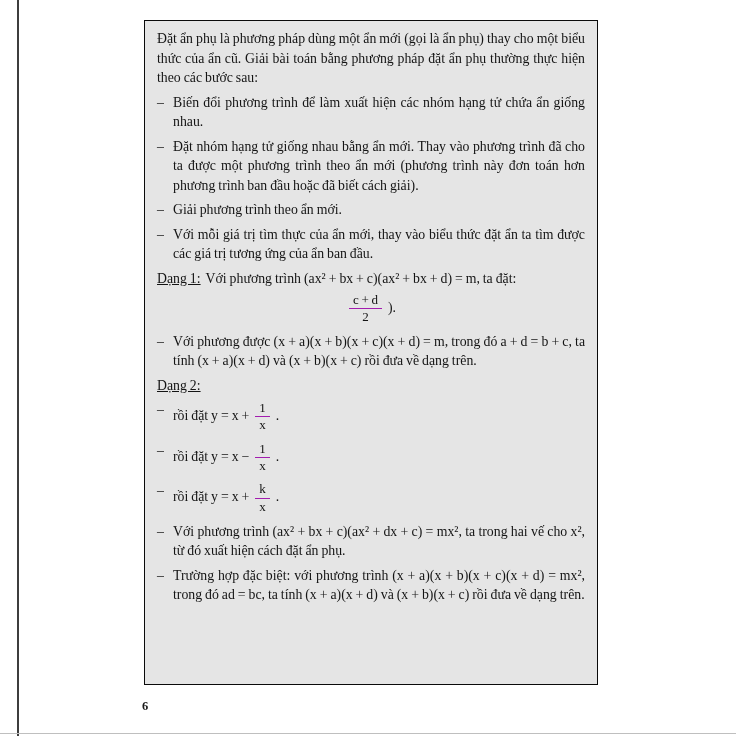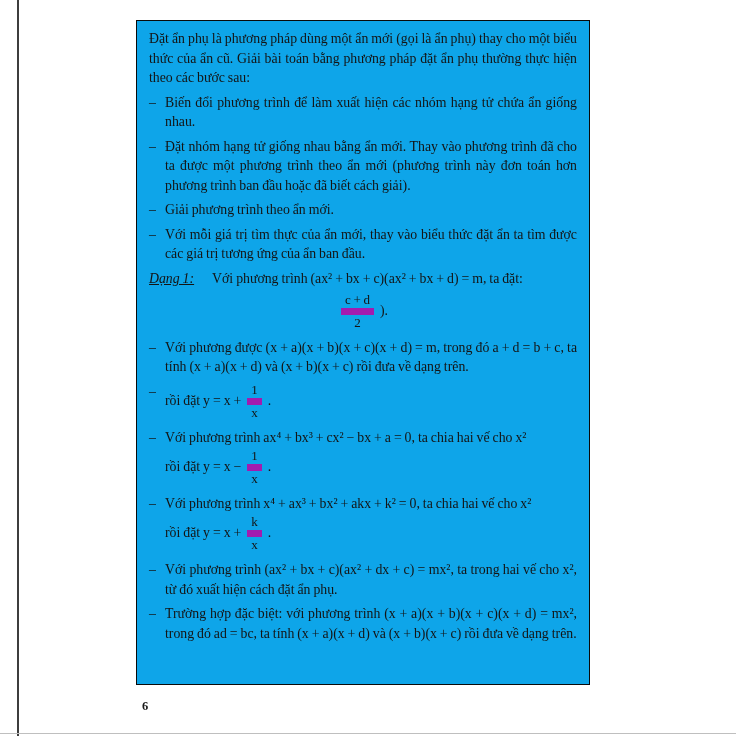--- a/index.html
+++ b/index.html
@@ -13,51 +13,50 @@
   }
   .left-line {
     position: absolute; left: 17px; top: 0;
     width: 2px; height: 736px; background: #3d3d3d;
   }
   .bottom-line {
     position: absolute; left: 0; top: 733px;
     width: 736px; height: 1px; background: #bfbfbf;
   }
   .content-box {
-    position: absolute; left: 136px; top: 20px;
+    position: absolute; left: 144px; top: 20px;
     width: 454px; height: 665px;
     box-sizing: border-box;
     border: 1.5px solid #0a0a0a;
     padding: 8px 12px 0 12px;
     font-size: 13.8px;
     line-height: 19.5px;
     word-spacing: -0.5px;
-    background: #0ea5e9;
+    background: #e5e5e5;
   }
   .justify { text-align: justify; }
   .para { margin: 0 0 5px 0; }
   .bullet { display: flex; margin: 0 0 5px 0; }
   .dash { flex: 0 0 16px; width: 16px; }
   .btext { flex: 1; }
   .dang-label {
-    font-style: italic;
     text-decoration: underline;
-    margin-right: 18px;
+    margin-right: 5px;
   }
   .dang-head { margin: 2px 0 5px 0; }
   .formula-center { text-align: center; margin: 3px 0 7px 0; }
   .frac {
     display: inline-block;
     vertical-align: middle;
     text-align: center;
     line-height: 1.1;
     font-size: 13px;
     margin: 0 3px;
   }
-  .frac .num { display: block; border-bottom: 7px solid #a21caf; padding: 0 4px 1px 4px; }
+  .frac .num { display: block; border-bottom: 1px solid #a21caf; padding: 0 4px 1px 4px; }
   .frac .den { display: block; padding-top: 1px; }
   .fracline { margin: 1px 0 3px 0; }
   .page-num {
     position: absolute; left: 142px; top: 699px;
     font-size: 12.5px; font-weight: bold; color: #1a1a1a;
   }
 </style>
 </head>
 <body>
 
@@ -97,54 +96,55 @@
         <span class="den">2</span>
       </span>
       <span>).</span>
     </div>
 
     <div class="bullet">
       <span class="dash">–</span>
       <div class="btext justify">Với phương được (x + a)(x + b)(x + c)(x + d) = m, trong đó a + d = b + c, ta tính (x + a)(x + d) và (x + b)(x + c) rồi đưa về dạng trên.</div>
     </div>
 
+    <p class="para dang-head">
+      <span class="dang-label">Dạng 2:</span>
+    </p>
 
     <div class="bullet">
       <span class="dash">–</span>
       <div class="btext">
         <div class="fracline">
           <span>rồi đặt y = x +</span>
           <span class="frac">
             <span class="num">1</span>
             <span class="den">x</span>
           </span>
           <span>.</span>
         </div>
       </div>
     </div>
 
     <div class="bullet">
       <span class="dash">–</span>
       <div class="btext">
-        <div class="justify">Với phương trình ax⁴ + bx³ + cx² − bx + a = 0, ta chia hai vế cho x²</div>
         <div class="fracline">
           <span>rồi đặt y = x −</span>
           <span class="frac">
             <span class="num">1</span>
             <span class="den">x</span>
           </span>
           <span>.</span>
         </div>
       </div>
     </div>
 
     <div class="bullet">
       <span class="dash">–</span>
       <div class="btext">
-        <div class="justify">Với phương trình x⁴ + ax³ + bx² + akx + k² = 0, ta chia hai vế cho x²</div>
         <div class="fracline">
           <span>rồi đặt y = x +</span>
           <span class="frac">
             <span class="num">k</span>
             <span class="den">x</span>
           </span>
           <span>.</span>
         </div>
       </div>
     </div>

